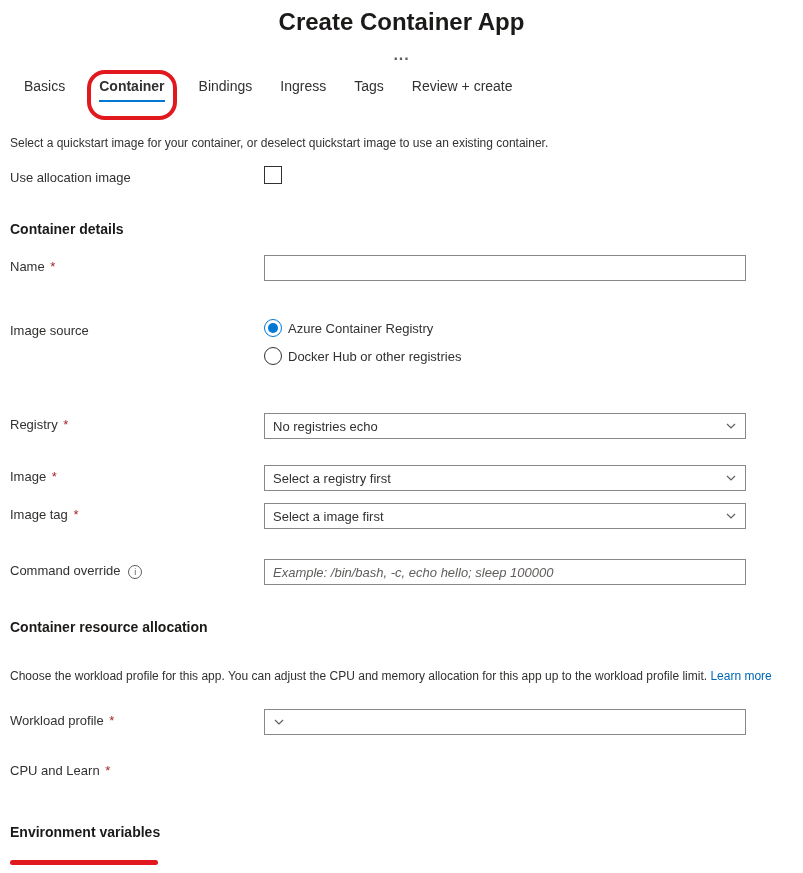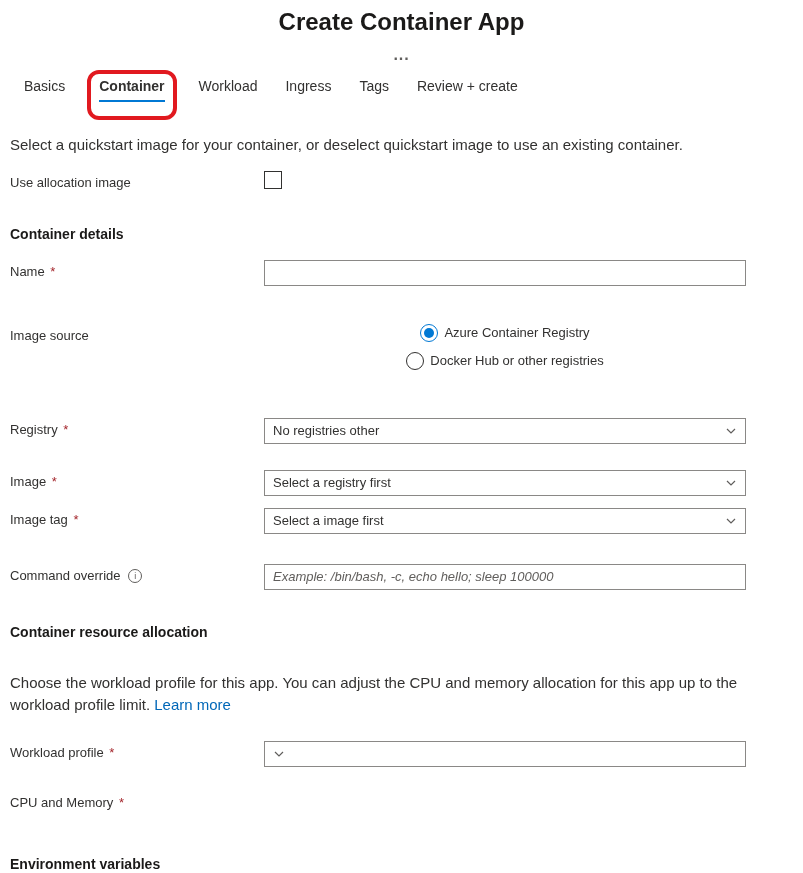--- a/index.html
+++ b/index.html
@@ -42,26 +42,26 @@
       content: "";
       position: absolute;
       left: 0;
       right: 0;
       bottom: 0;
       height: 2px;
       background: #0078d4;
     }
     .tab-highlight {
       border: 4px solid #e1191f;
-      border-radius: 12px;
+      border-radius: 18px;
       padding: 4px 8px 4px;
       margin: -8px -6px -18px;
     }
     .desc {
-      font-size: 15px;
+      font-size: 12px;
       color: #323130;
       margin-bottom: 14px;
       line-height: 1.5;
       margin-top: 32px;
     }
     .form-row {
       display: flex;
       align-items: flex-start;
       margin-bottom: 12px;
     }
@@ -109,21 +109,21 @@
       width: 12px; height: 12px; flex-shrink:0;
     }
     .checkbox-square {
       width: 18px;
       height: 18px;
       border: 1px solid #323130;
       display: inline-block;
       cursor: pointer;
       background:#fff;
     }
-    .radio-row { display:flex; align-items:center; gap:6px; margin-bottom:10px; cursor:pointer;justify-content:center; }
+    .radio-row { display:flex; align-items:center; gap:6px; margin-bottom:10px; cursor:pointer; }
     .radio-outer {
       width: 18px; height:18px; border-radius:50%; border:1px solid #323130;
       display:flex; align-items:center; justify-content:center;
     }
     .radio-outer.checked { border-color:#0078d4; }
     .radio-inner { width:10px; height:10px; border-radius:50%; background:#0078d4; }
     .info-icon {
       display:inline-flex; width:14px; height:14px; border:1px solid #605e5c;
       border-radius:50%; align-items:center; justify-content:center;
       font-size:9px; color:#605e5c; margin-left:4px; vertical-align:middle;
@@ -144,21 +144,21 @@
   <span>Create Container App</span>
   <span class="more-icon">···</span>
 </div>
 
 
 <div class="tabs">
   <div class="tab">Basics</div>
   <div class="tab-highlight">
     <div class="tab active">Container</div>
   </div>
-  <div class="tab">Workload</div>
+  <div class="tab">Bindings</div>
   <div class="tab">Ingress</div>
   <div class="tab">Tags</div>
   <div class="tab">Review + create</div>
 </div>
 
 
 <div class="desc">Select a quickstart image for your container, or deselect quickstart image to use an existing container.</div>
 
 
 <div class="form-row">
@@ -199,21 +199,21 @@
 </div>
 
 <div class="spacer-lg"></div>
 
 <div class="form-row">
   <div class="form-label">
     <span>Registry</span><span class="req"> *</span>
   </div>
   <div class="form-control">
     <div class="select-box muted">
-      <span>No registries other</span>
+      <span>No registries echo</span>
       <svg class="chevron" viewBox="0 0 12 12">
           <path d="M2 4 L6 8 L10 4" stroke="#605e5c" stroke-width="1.2" fill="none"></path>
         </svg>
     </div>
   </div>
 </div>
 
 <div style="height:14px"></div>
 
 <div class="form-row">
@@ -276,21 +276,21 @@
           <path d="M2 4 L6 8 L10 4" stroke="#605e5c" stroke-width="1.2" fill="none"></path>
         </svg>
     </div>
   </div>
 </div>
 
 <div style="height:12px"></div>
 
 <div class="form-row">
   <div class="form-label">
-    <span>CPU and Memory</span><span class="req"> *</span>
+    <span>CPU and Learn</span><span class="req"> *</span>
   </div>
 </div>
 
 
 <div class="section-h env">Environment variables</div>
 <div class="env-underline"></div>
 
 
 
 

